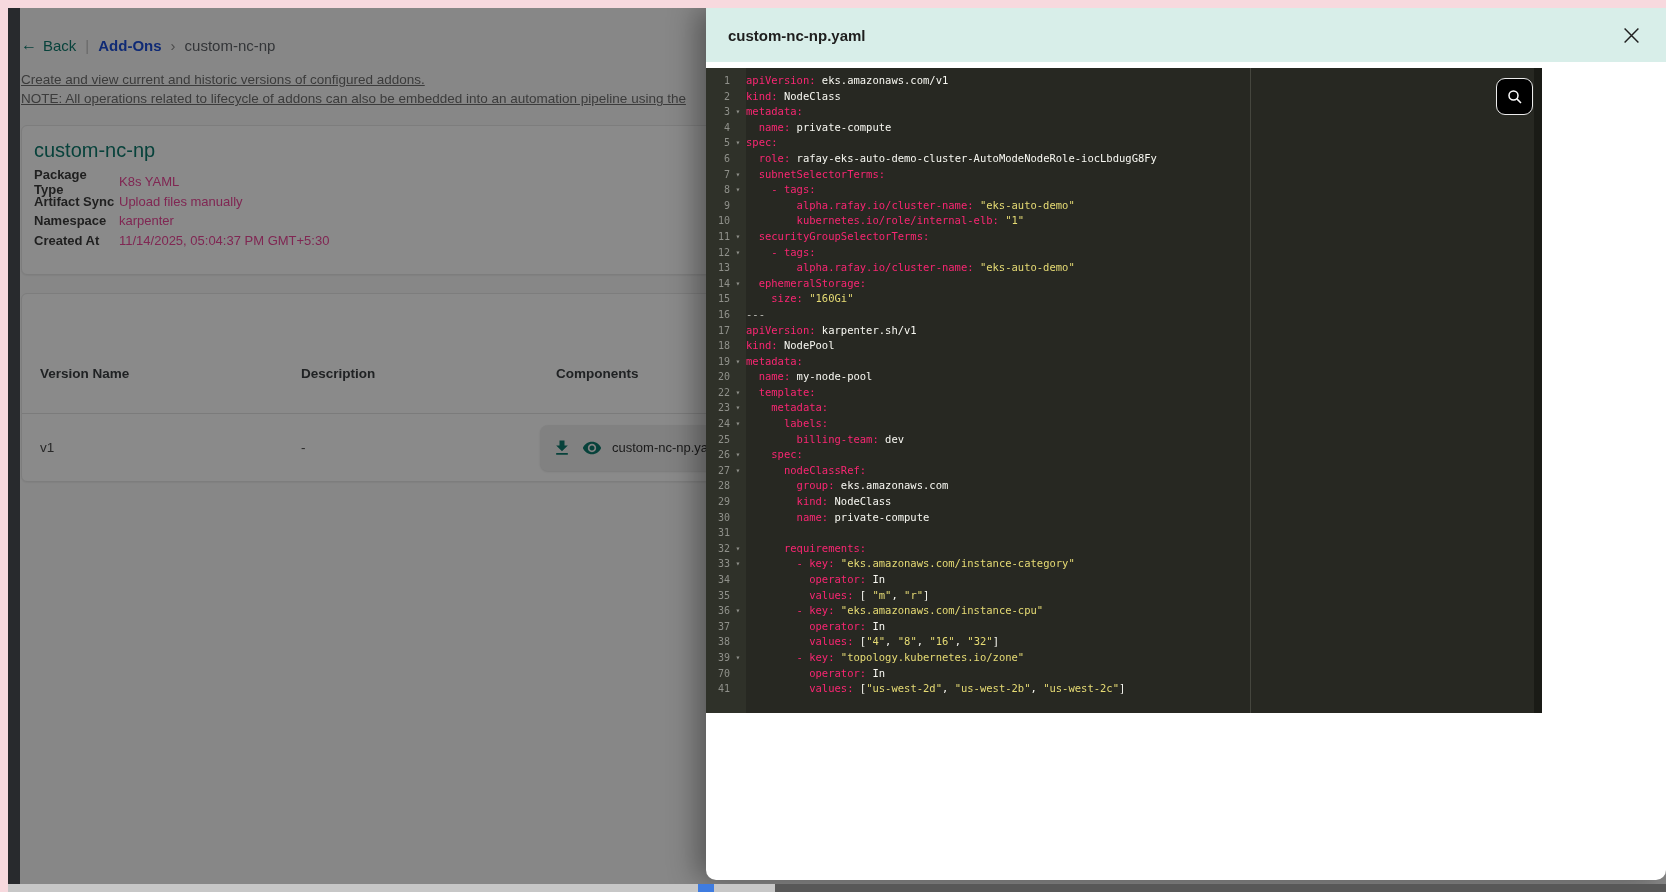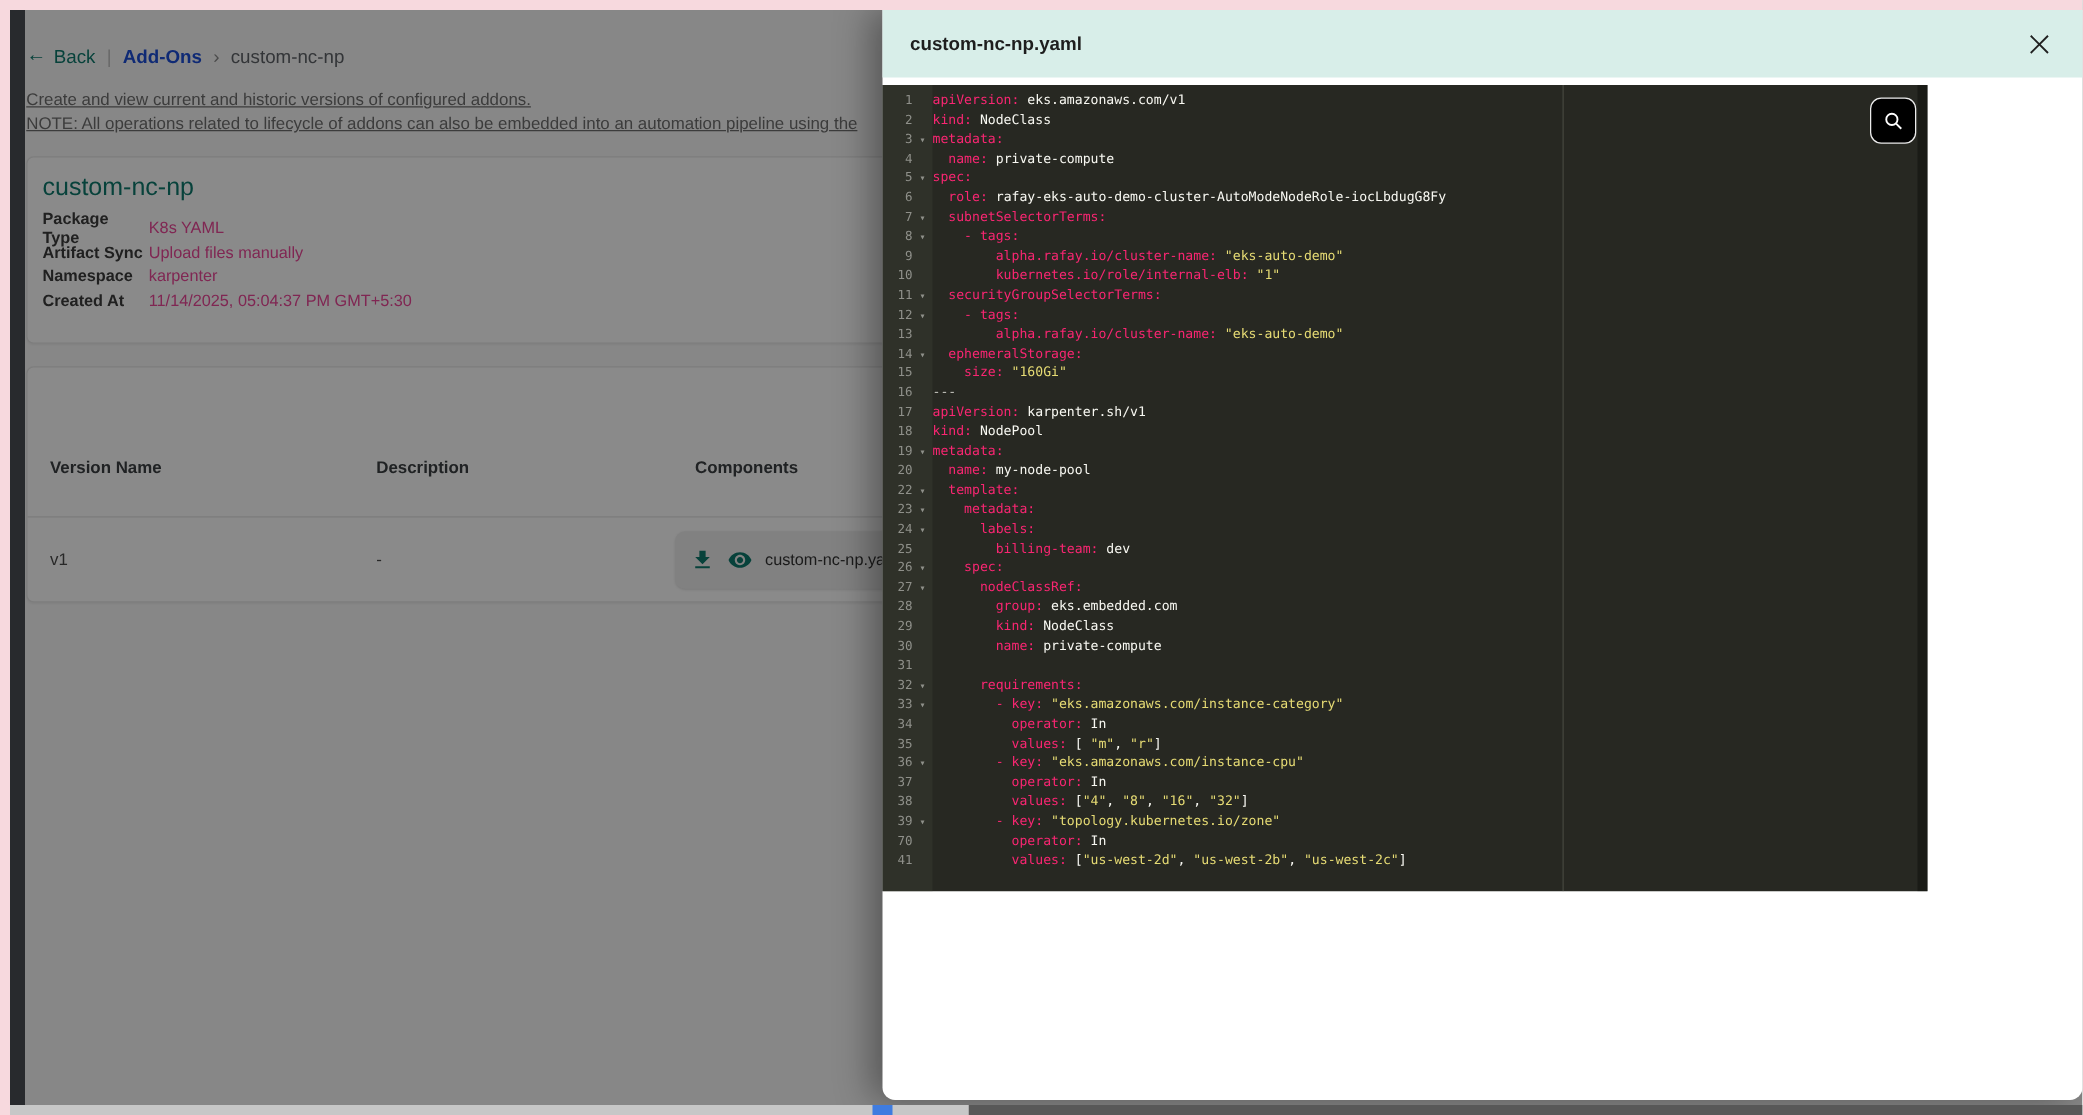--- a/index.html
+++ b/index.html
@@ -162,21 +162,21 @@
         <div class="cl"><span class="ln">17</span><span class="fold"></span><span class="ct"><span class="tok-k">apiVersion:</span><span class="tok-p"> karpenter.sh/v1</span></span></div>
         <div class="cl"><span class="ln">18</span><span class="fold"></span><span class="ct"><span class="tok-k">kind:</span><span class="tok-p"> NodePool</span></span></div>
         <div class="cl"><span class="ln">19</span><span class="fold">▾</span><span class="ct"><span class="tok-k">metadata:</span></span></div>
         <div class="cl"><span class="ln">20</span><span class="fold"></span><span class="ct"><span class="tok-k">  name:</span><span class="tok-p"> my-node-pool</span></span></div>
         <div class="cl"><span class="ln">22</span><span class="fold">▾</span><span class="ct"><span class="tok-k">  template:</span></span></div>
         <div class="cl"><span class="ln">23</span><span class="fold">▾</span><span class="ct"><span class="tok-k">    metadata:</span></span></div>
         <div class="cl"><span class="ln">24</span><span class="fold">▾</span><span class="ct"><span class="tok-k">      labels:</span></span></div>
         <div class="cl"><span class="ln">25</span><span class="fold"></span><span class="ct"><span class="tok-k">        billing-team:</span><span class="tok-p"> dev</span></span></div>
         <div class="cl"><span class="ln">26</span><span class="fold">▾</span><span class="ct"><span class="tok-k">    spec:</span></span></div>
         <div class="cl"><span class="ln">27</span><span class="fold">▾</span><span class="ct"><span class="tok-k">      nodeClassRef:</span></span></div>
-        <div class="cl"><span class="ln">28</span><span class="fold"></span><span class="ct"><span class="tok-k">        group:</span><span class="tok-p"> eks.embedded.com</span></span></div>
+        <div class="cl"><span class="ln">28</span><span class="fold"></span><span class="ct"><span class="tok-k">        group:</span><span class="tok-p"> eks.amazonaws.com</span></span></div>
         <div class="cl"><span class="ln">29</span><span class="fold"></span><span class="ct"><span class="tok-k">        kind:</span><span class="tok-p"> NodeClass</span></span></div>
         <div class="cl"><span class="ln">30</span><span class="fold"></span><span class="ct"><span class="tok-k">        name:</span><span class="tok-p"> private-compute</span></span></div>
         <div class="cl"><span class="ln">31</span><span class="fold"></span><span class="ct"></span></div>
         <div class="cl"><span class="ln">32</span><span class="fold">▾</span><span class="ct"><span class="tok-k">      requirements:</span></span></div>
         <div class="cl"><span class="ln">33</span><span class="fold">▾</span><span class="ct"><span class="tok-k">        - key:</span><span class="tok-s"> "eks.amazonaws.com/instance-category"</span></span></div>
         <div class="cl"><span class="ln">34</span><span class="fold"></span><span class="ct"><span class="tok-k">          operator:</span><span class="tok-p"> In</span></span></div>
         <div class="cl"><span class="ln">35</span><span class="fold"></span><span class="ct"><span class="tok-k">          values:</span><span class="tok-p"> [ </span><span class="tok-s">"m"</span><span class="tok-p">, </span><span class="tok-s">"r"</span><span class="tok-p">]</span></span></div>
         <div class="cl"><span class="ln">36</span><span class="fold">▾</span><span class="ct"><span class="tok-k">        - key:</span><span class="tok-s"> "eks.amazonaws.com/instance-cpu"</span></span></div>
         <div class="cl"><span class="ln">37</span><span class="fold"></span><span class="ct"><span class="tok-k">          operator:</span><span class="tok-p"> In</span></span></div>
         <div class="cl"><span class="ln">38</span><span class="fold"></span><span class="ct"><span class="tok-k">          values:</span><span class="tok-p"> [</span><span class="tok-s">"4"</span><span class="tok-p">, </span><span class="tok-s">"8"</span><span class="tok-p">, </span><span class="tok-s">"16"</span><span class="tok-p">, </span><span class="tok-s">"32"</span><span class="tok-p">]</span></span></div>

